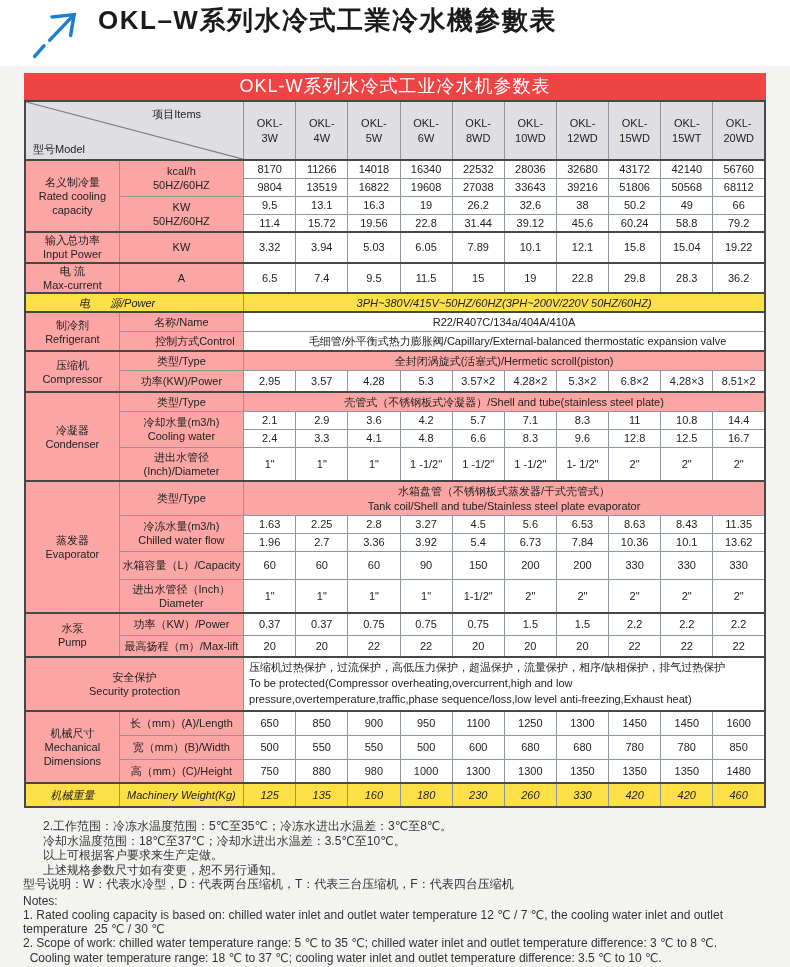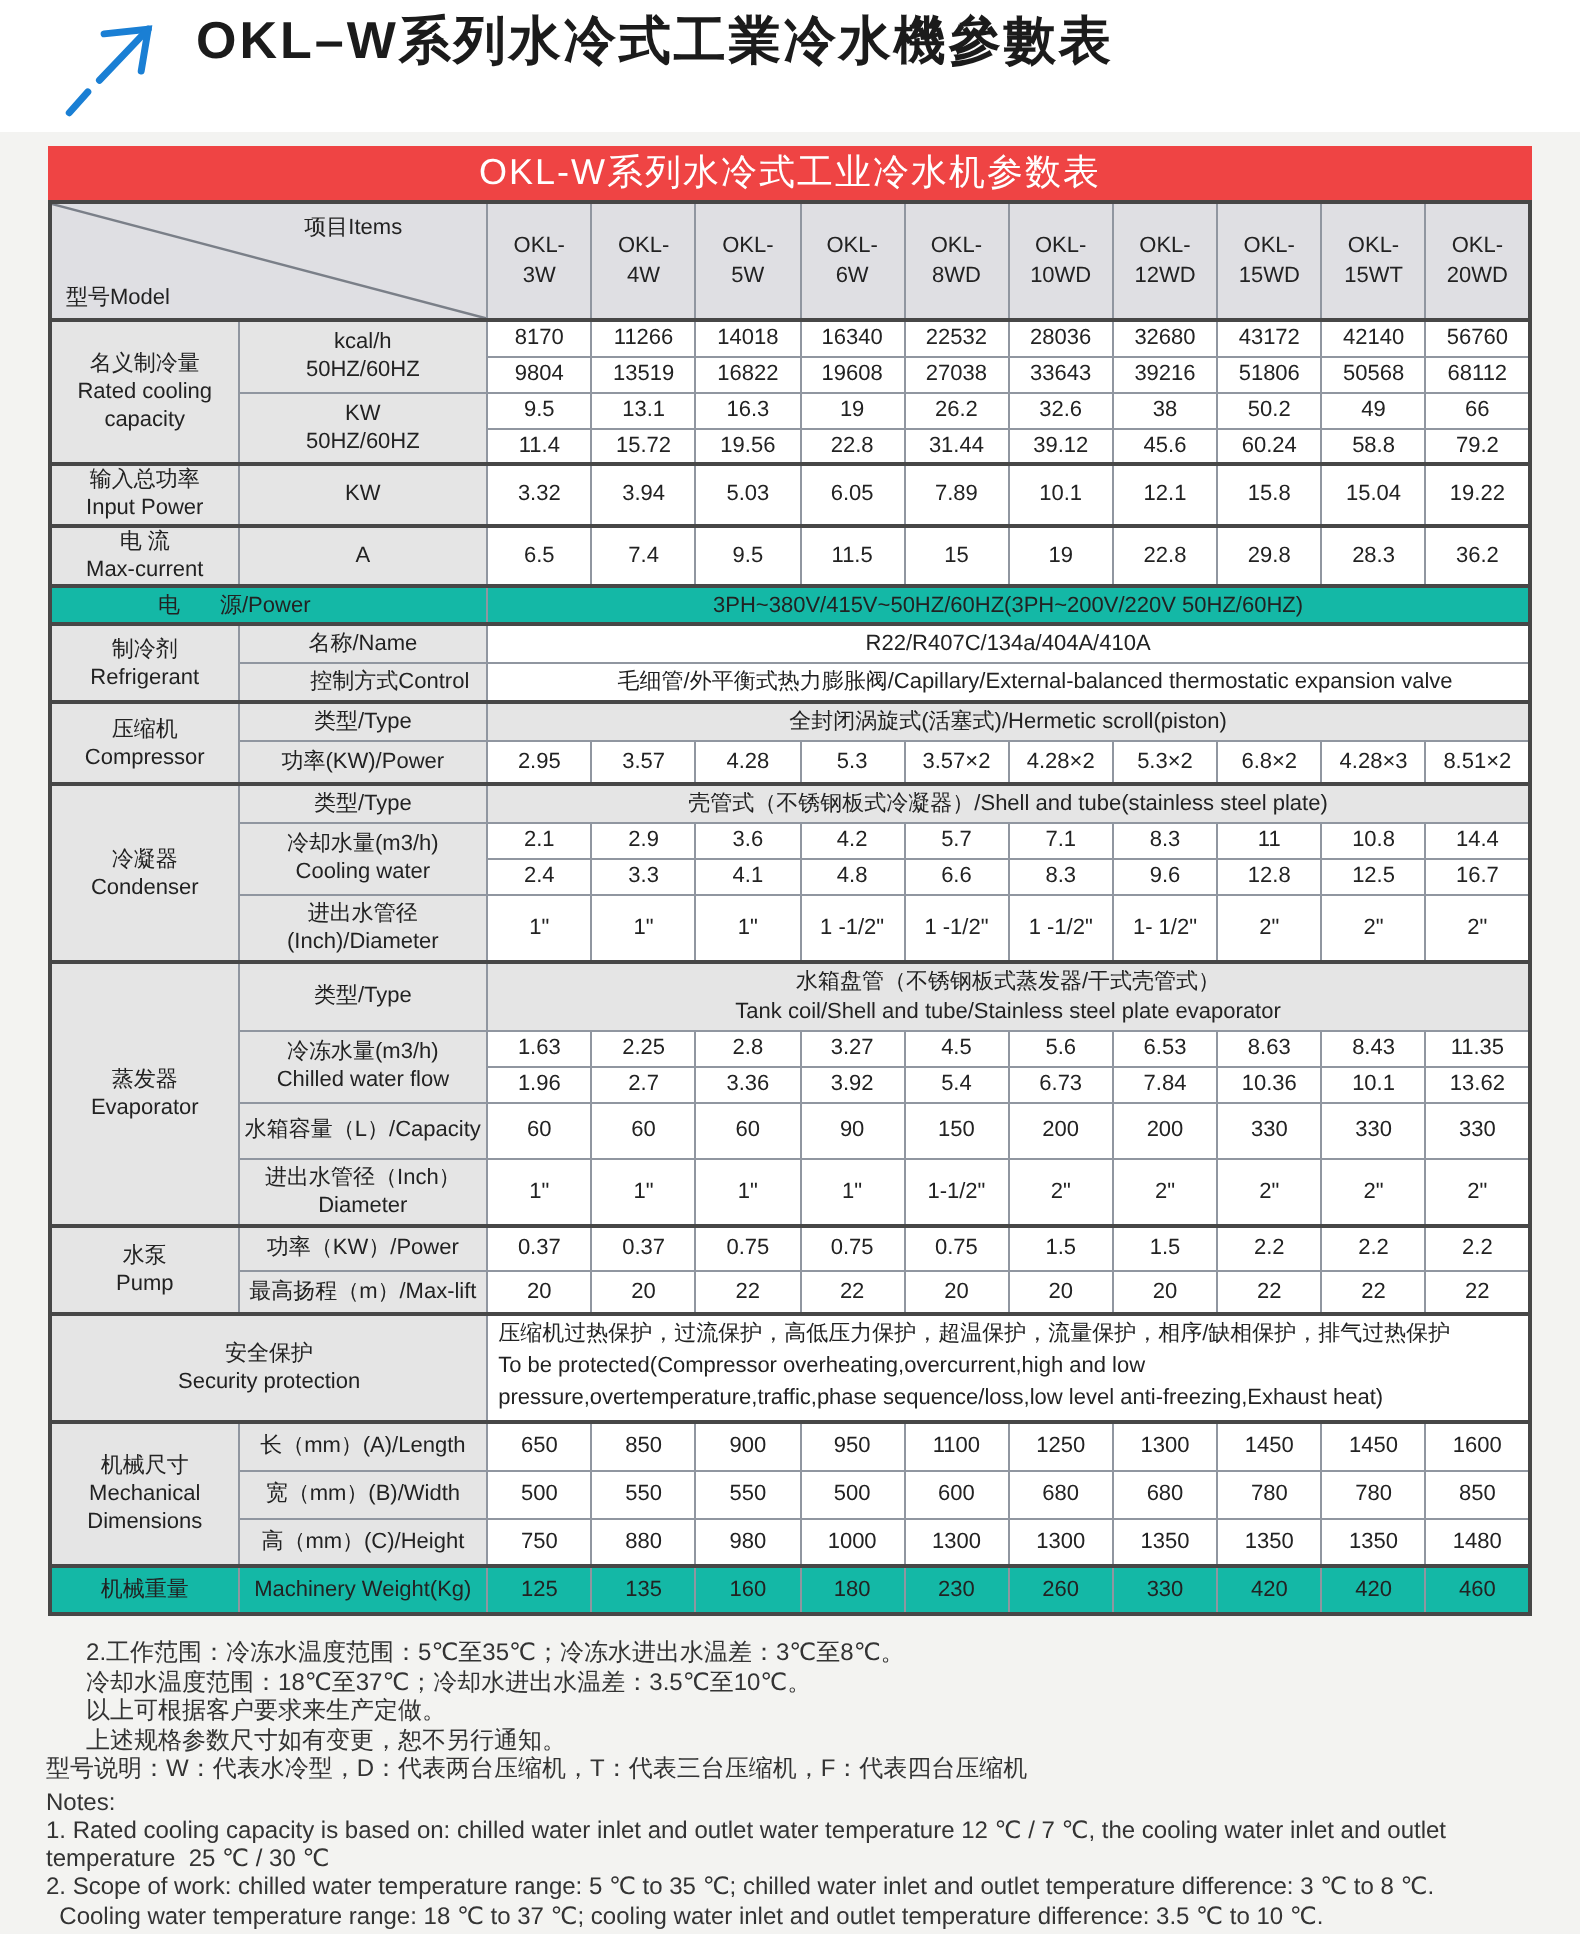--- a/index.html
+++ b/index.html
@@ -26,22 +26,22 @@
     background:#ef4444; color:#fff; text-align:center;
     font-size:18px; height:27px; line-height:27px; letter-spacing:1px;
   }
   table {
     border-collapse:collapse; table-layout:fixed; width:742px;
     background:#fff; border:2px solid #474747;
     font-size:11px; color:#222;
   }
   td { border:1px solid #9096a0; text-align:center; vertical-align:middle; padding:0 1px; line-height:1.3; overflow:hidden; }
   .pre { white-space:pre-line; }
-  .lab { background:#e5e5e5; }
-  tr.gray td { background:#14b8a6; }
+  .lab { background:#fca5a5; }
+  tr.gray td { background:#fde047;font-style:italic; }
   tr.sec > td { border-top:2px solid #474747; }
   .leftal { text-align:left; padding-left:6px; }
 
   
   tr.hH  td { height:38px; }
   tr.h18 td { height:18px; }
   tr.h19 td { height:19px; }
   tr.h20 td { height:20px;padding-left:28px; }
   tr.h22 td { height:22px; }
   tr.h24 td { height:24px; }

